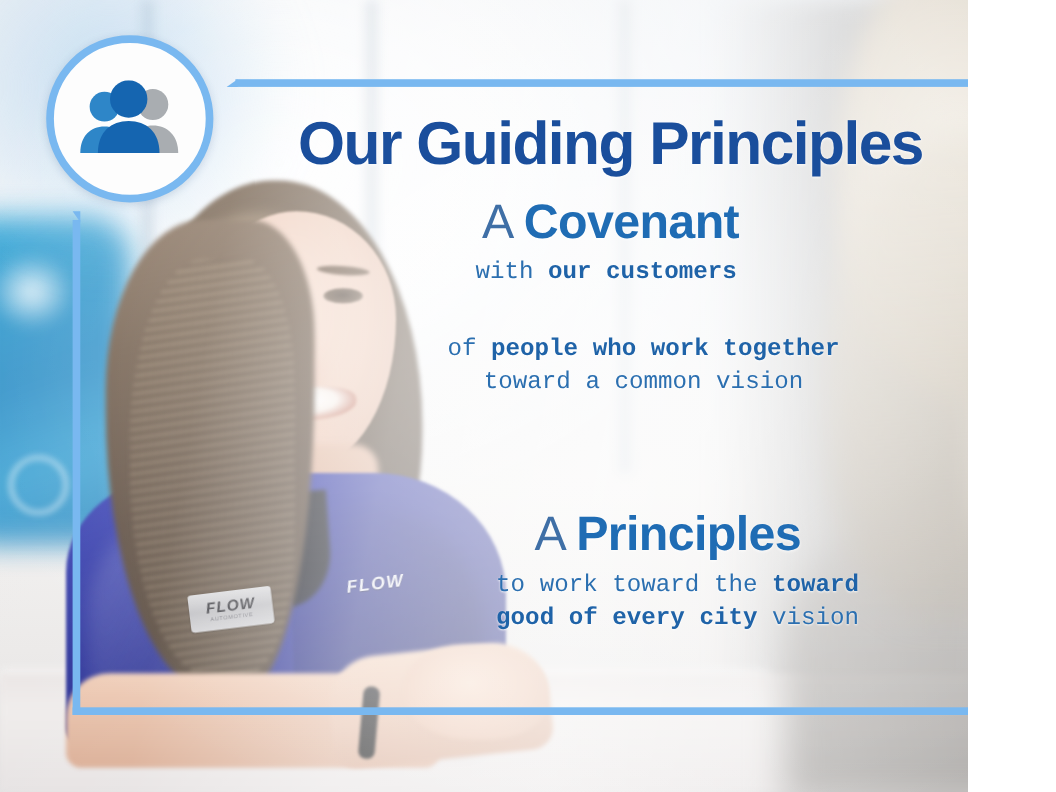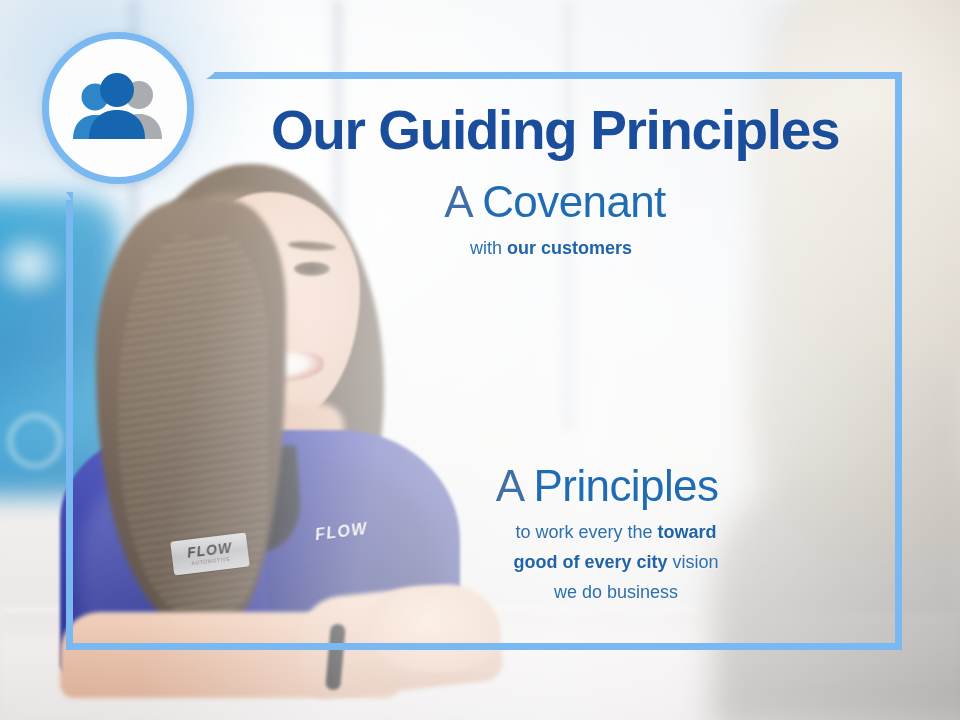--- a/index.html
+++ b/index.html
@@ -6,21 +6,21 @@
     margin: 0;
     padding: 0;
     background: #ffffff;
   }
   body {
     font-family: "Liberation Sans", sans-serif;
   }
 
   .stage {
     position: relative;
-    width: 960px;
+    width: 880px;
     height: 720px;
     overflow: hidden;
     background: #dfe4ea;
   }
 
   
   .photo {
     position: absolute;
     inset: 0;
     overflow: hidden;
@@ -373,27 +373,27 @@
     line-height: 50px;
     color: #2a72b8;
     letter-spacing: -0.6px;
     text-shadow: 0 1px 3px rgba(255,255,255,0.8);
   }
   .principle .ptitle .article {
     font-weight: 400;
     color: #3f6fa6;
   }
   .principle .ptitle .word {
-    font-weight: 400;
+    font-weight: 700;
     color: #1f6cb4;
   }
   .principle .pbody {
     margin-top: 6px;
-    font-family: Liberation Sans, sans-serif;
-    font-size: 18px;
+    font-family: Liberation Mono, monospace;
+    font-size: 22px;
     line-height: 30px;
     color: #2b6fb0;
     text-shadow: 0 1px 2px rgba(255,255,255,0.85);
   }
   .principle .pbody b { font-weight: 700; color: #1f63a8; }
 
   
   .p1 { left: 0;   top: 98px;  }
   .p1 .pbody { text-align: center; padding-right: 8px; }
 
@@ -494,25 +494,26 @@
 
     <div class="principle p1">
       <div class="ptitle">
         <span class="article">A</span>
         <span class="word">Covenant</span>
       </div>
       <div class="pbody"><span>with </span><b>our customers</b></div>
     </div>
 
     <div class="principle p2">
+      <div class="pbody"><span>of </span><b>people who work together</b><br><span>toward a common vision</span></div>
     </div>
 
     <div class="principle p3">
       <div class="ptitle">
         <span class="article">A</span>
         <span class="word">Principles</span>
       </div>
-      <div class="pbody"><span>to work every the </span><b>toward</b><br><b>good of every city</b><span> vision</span><br><span>we do business</span></div>
+      <div class="pbody"><span>to work toward the </span><b>toward</b><br><b>good of every city</b><span> vision</span><br></div>
     </div>
 
   </div>
 
 </div>
 
 </body></html>

